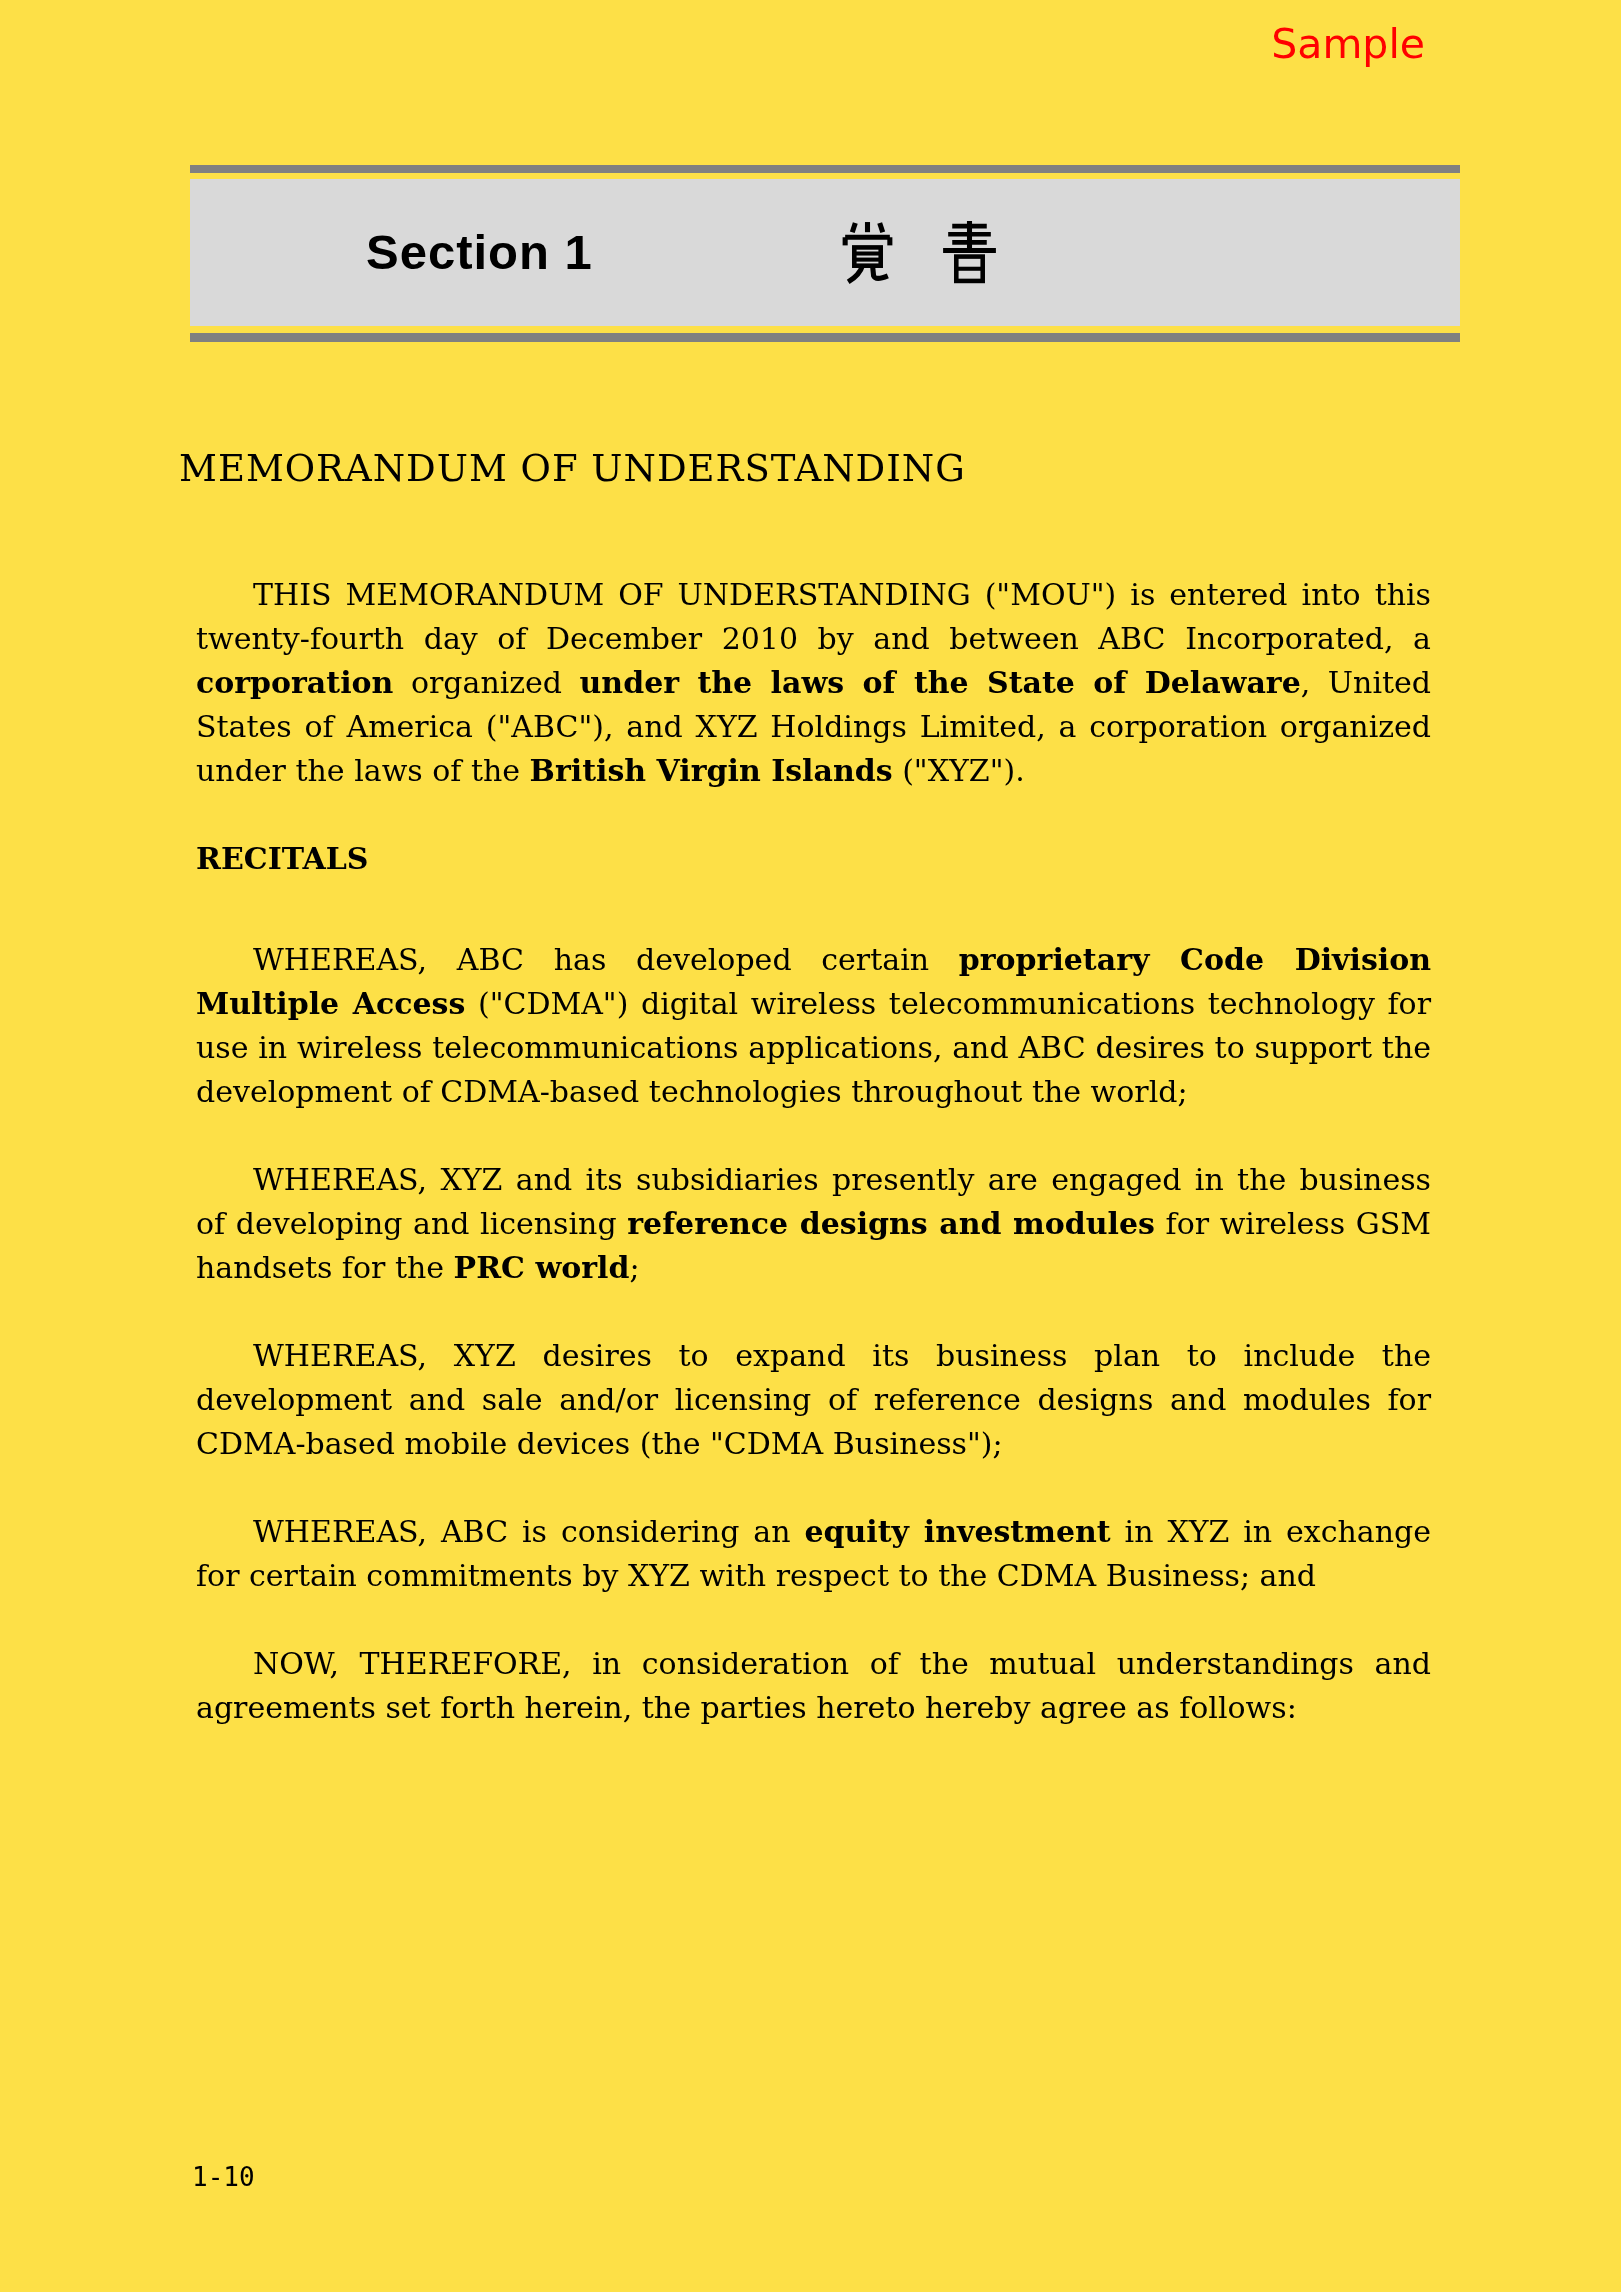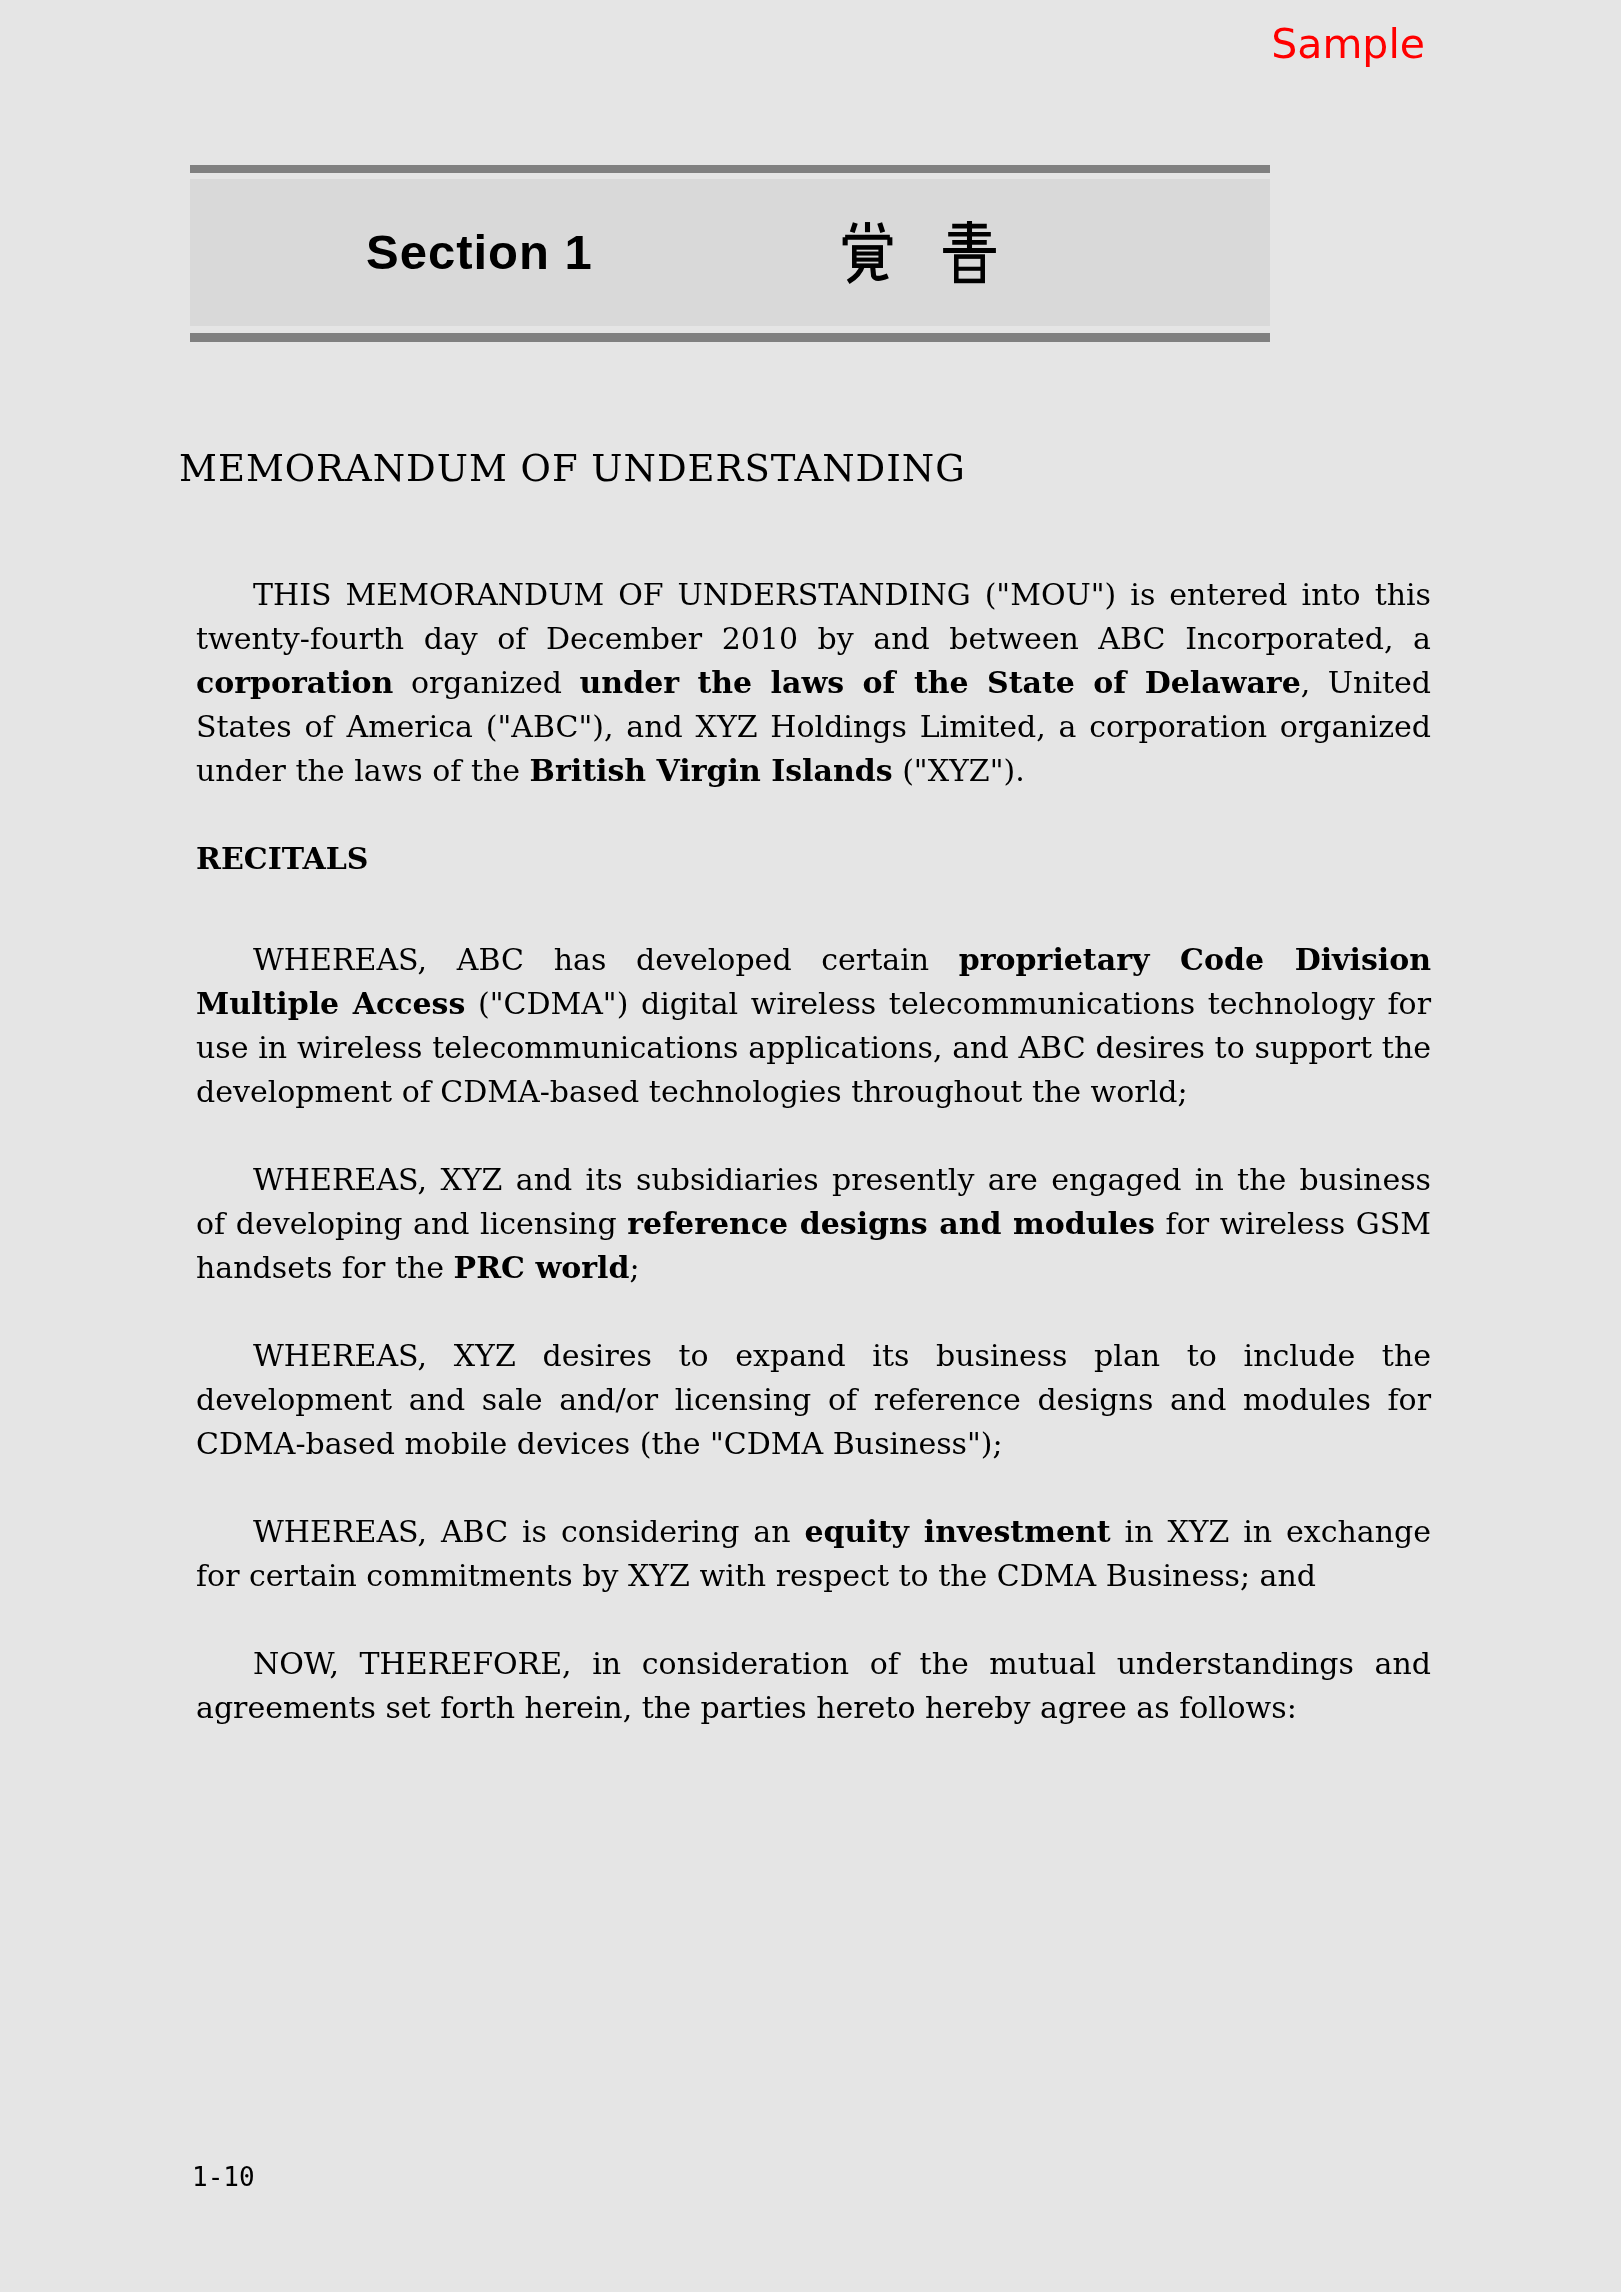--- a/index.html
+++ b/index.html
@@ -3,35 +3,35 @@
 <meta charset="utf-8">
 <style>
   * { margin: 0; padding: 0; box-sizing: border-box; }
   html, body { background: #ffffff; }
   body { font-family: "DejaVu Serif", serif; }
 
   .page {
     position: relative;
     width: 1621px;
     height: 2293px;
-    background: #e5e5e5;
+    background: #fde047;
     overflow: hidden;
   }
 
   .watermark {
     position: absolute;
     top: 21.6px;
     right: 196px;
     font-family: "DejaVu Sans", sans-serif;
     font-size: 41px;
     line-height: 1.1;
     color: #ff0000;
   }
 
-  .banner { position: absolute; top: 165px; left: 190px; width: 1080px; }
+  .banner { position: absolute; top: 165px; left: 190px; width: 1270px; }
   .banner-bar-top    { height: 7.8px;  background: #808080; }
   .banner-box {
     margin-top: 5.9px;
     height: 147px;
     background: #d9d9d9;
     display: flex;
     align-items: center;
   }
   .banner-bar-bottom { margin-top: 6.9px; height: 9.8px; background: #808080; }
 

